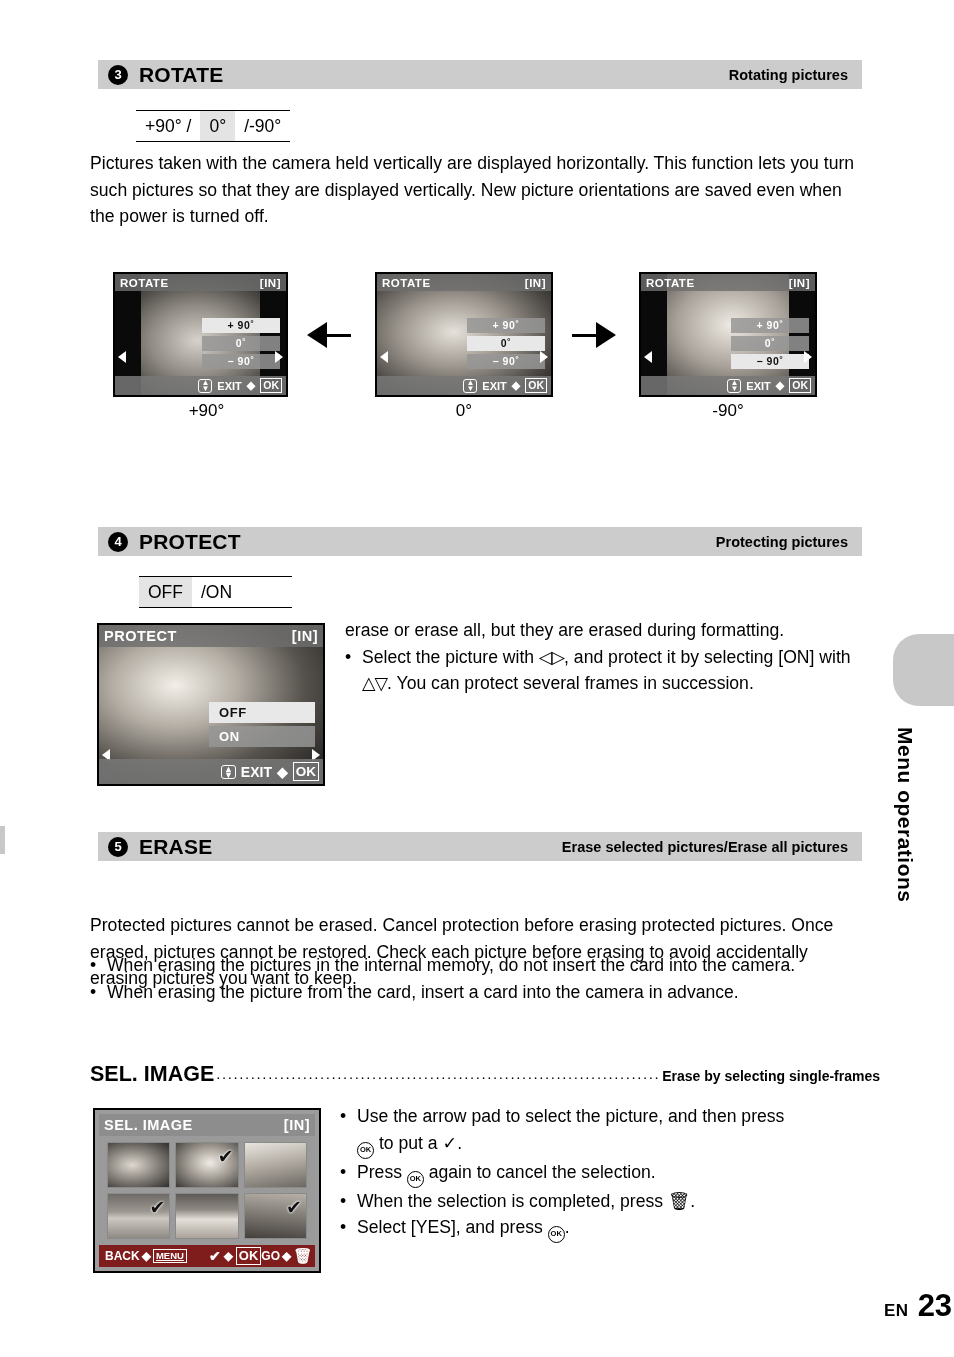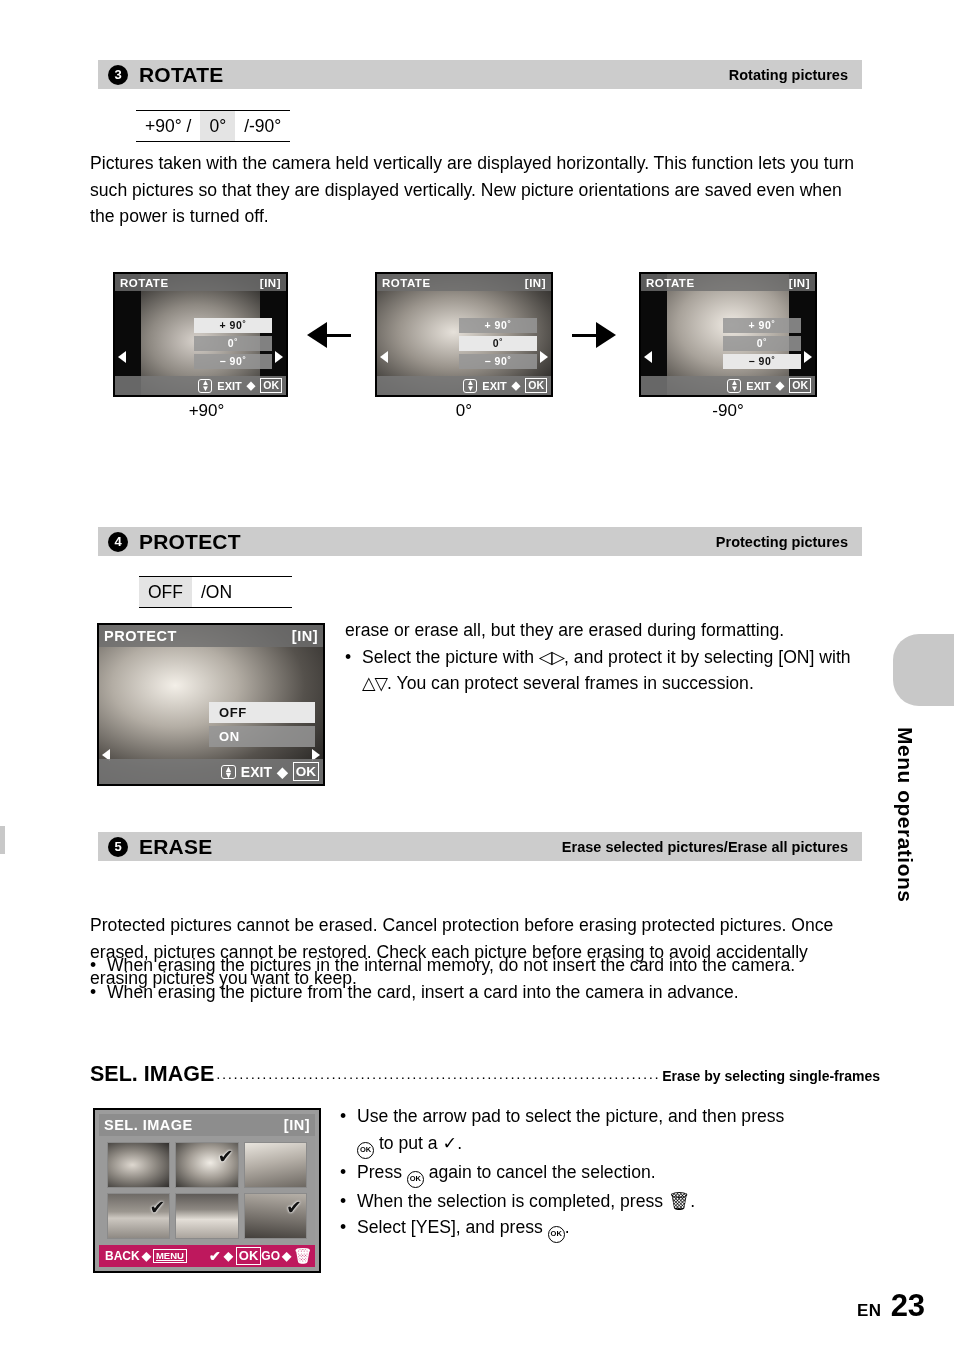--- a/index.html
+++ b/index.html
@@ -78,21 +78,21 @@
   }
   .lcd .photo { position:absolute; left:0; right:0; top:0; bottom:0; overflow:hidden; }
   .lcd .botbar {
     position:absolute; left:0; right:0; bottom:0; height:19px;
     background:rgba(120,120,120,0.85);
     display:flex; align-items:center; justify-content:flex-end;
     padding:0 4px; gap:5px;
     color:#fff; font-size:11px; font-weight:bold;
   }
   .lcd .menu {
-    position:absolute; right:14px;
+    position:absolute; right:6px;
     display:flex; flex-direction:column; gap:3px;
     width:78px;
   }
   .lcd .menu .row {
     background:rgba(150,150,150,0.85);
     color:#fff; font-size:10.5px; font-weight:bold;
     text-align:center; line-height:15px; height:15px;
     letter-spacing:0.6px;
   }
   .lcd .menu .row.sel { background:#e8e8e8; color:#111; }
@@ -144,21 +144,21 @@
     font-family:"DejaVu Sans", sans-serif;
   }
   .t1 { background: radial-gradient(ellipse at 40% 50%, #ded8d0 0%, #8f8a83 45%, #2f2d2b 100%); }
   .t2 { background: radial-gradient(ellipse at 55% 45%, #f0ece5 0%, #a39d95 45%, #3a3835 100%); }
   .t3 { background: linear-gradient(170deg, #e9e5de 0%, #b5afa7 45%, #6d6862 100%); }
   .t4 { background: linear-gradient(180deg, #6e6a66 0%, #9c9790 40%, #cdc8c1 55%, #8f8a84 100%); }
   .t5 { background: linear-gradient(180deg, #5e5a57 0%, #8d8882 35%, #e3ded7 58%, #aaa49d 100%); }
   .t6 { background: linear-gradient(185deg, #b6b0a8 0%, #7d7872 50%, #44403c 100%); }
   .selbar {
     position:absolute; left:0; right:0; bottom:0; height:22px;
-    background:#be185d; color:#fff;
+    background:#7f1d1d; color:#fff;
     display:flex; align-items:center;
     font-size:12px; font-weight:bold;
     padding:4px 6px;
   }
   .menubox {
     border:1.3px solid #fff; padding:0 2px; font-size:9.5px;
     line-height:12px; display:inline-block; text-decoration:underline;
   }
 
   
@@ -436,18 +436,18 @@
         <span>Select [YES], and press</span>
         <span class="okbtn">OK</span>.
       </div>
     </div>
   </div>
 
   <div class="tabshape" style="left:893px; top:634px; width:61px; height:72px;"></div>
   <div class="tabtext" style="left:893px; top:727px;">Menu operations</div>
   <div class="edge-mark" style="left:0px; top:826px; width:5px; height:28px;"></div>
 
-  <div class="footer" style="left:857px; top:1288px;">
+  <div class="footer" style="left:884px; top:1288px;">
     <span class="en">EN</span>
     <span class="pg">23</span>
   </div>
 
 </div>
 
 </body></html>

